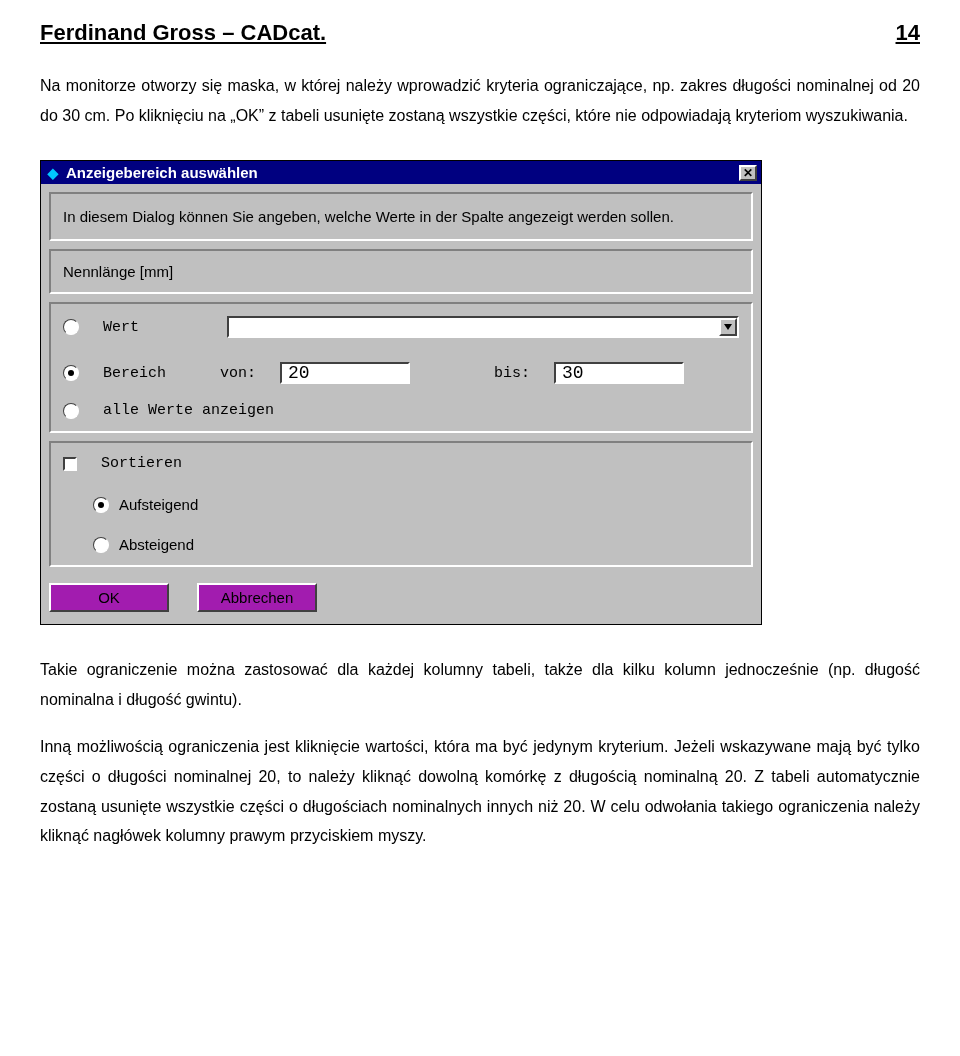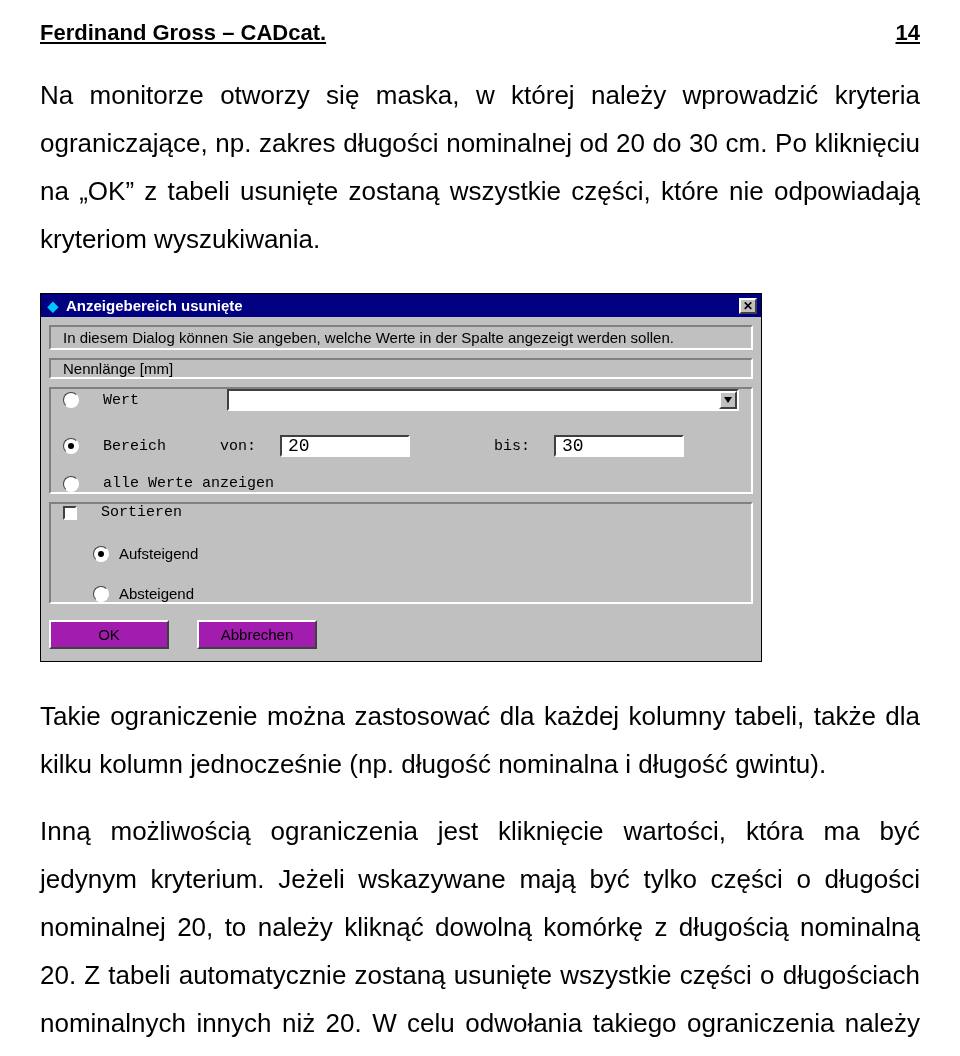--- a/index.html
+++ b/index.html
@@ -19,21 +19,21 @@
     justify-content: space-between;
     align-items: baseline;
     font-family: Arial, sans-serif;
     font-size: 22px;
     font-weight: bold;
     text-decoration: underline;
     border-bottom: 1px solid transparent;
     margin-bottom: 24px;
   }
   .body-text {
-    font-size: 26px;
+    font-size: 16px;
     line-height: 1.85;
     text-align: justify;
     margin: 18px 0;
   }
 
   
   .dialog {
     width: 720px;
     margin: 30px 0 30px 0;
     border: 1px solid #000;
@@ -69,21 +69,21 @@
     display: inline-flex; align-items: center; justify-content: center;
     line-height: 1;
     box-sizing: border-box;
   }
   .dlg-section {
     margin: 8px;
     border-top: 2px solid #808080;
     border-left: 2px solid #808080;
     border-right: 2px solid #fff;
     border-bottom: 2px solid #fff;
-    padding: 0 12px;
+    padding: 12px 12px;
     background: #c0c0c0;
     font-size: 15px;
     color: #000;
   }
   .dlg-text { line-height: 1.4; }
   .row { display: flex; align-items: center; gap: 24px; font-family: Liberation Mono, monospace; }
   .row + .row { margin-top: 12px; }
 
   .radio {
     width: 14px; height: 14px;
@@ -170,21 +170,21 @@
   <div class="header-row">
     <span>Ferdinand Gross – CADcat.</span>
     <span>14</span>
   </div>
 
   <p class="body-text">Na monitorze otworzy się maska, w której należy wprowadzić kryteria ograniczające, np. zakres długości nominalnej od 20 do 30 cm. Po kliknięciu na „OK” z tabeli usunięte zostaną wszystkie części, które nie odpowiadają kryteriom wyszukiwania.</p>
 
   <div class="dialog">
     <div class="titlebar">
       <span class="icon">◆</span>
-      <span class="tb-title">Anzeigebereich usunięte</span>
+      <span class="tb-title">Anzeigebereich auswählen</span>
       <span class="closebtn">✕</span>
     </div>
 
     <div class="dlg-section">
       <div class="dlg-text">In diesem Dialog können Sie angeben, welche Werte in der Spalte angezeigt werden sollen.</div>
     </div>
 
     <div class="dlg-section">
       <div>Nennlänge [mm]</div>
     </div>

